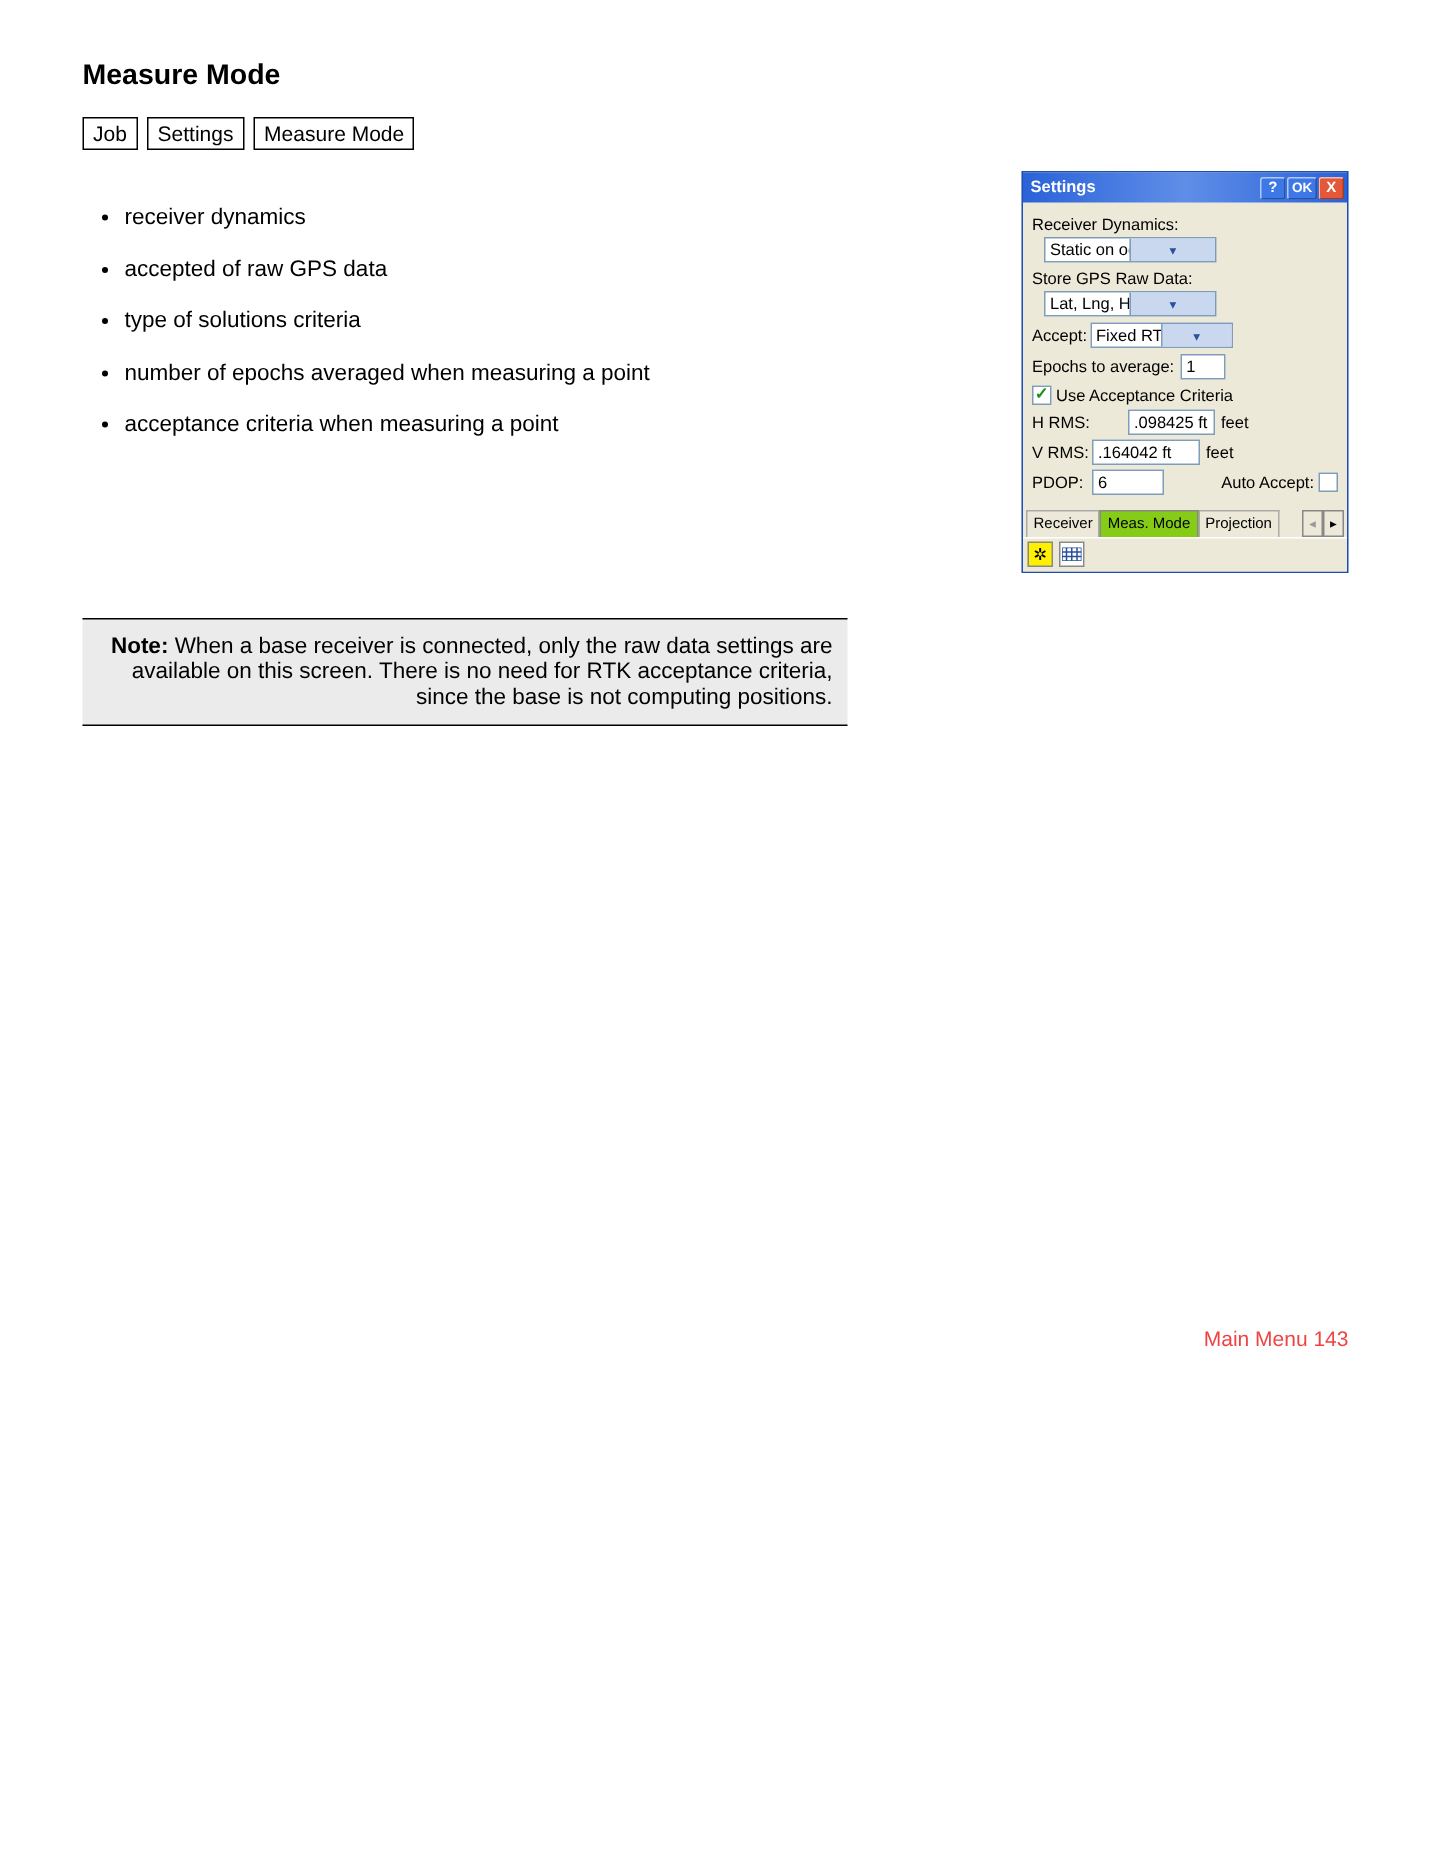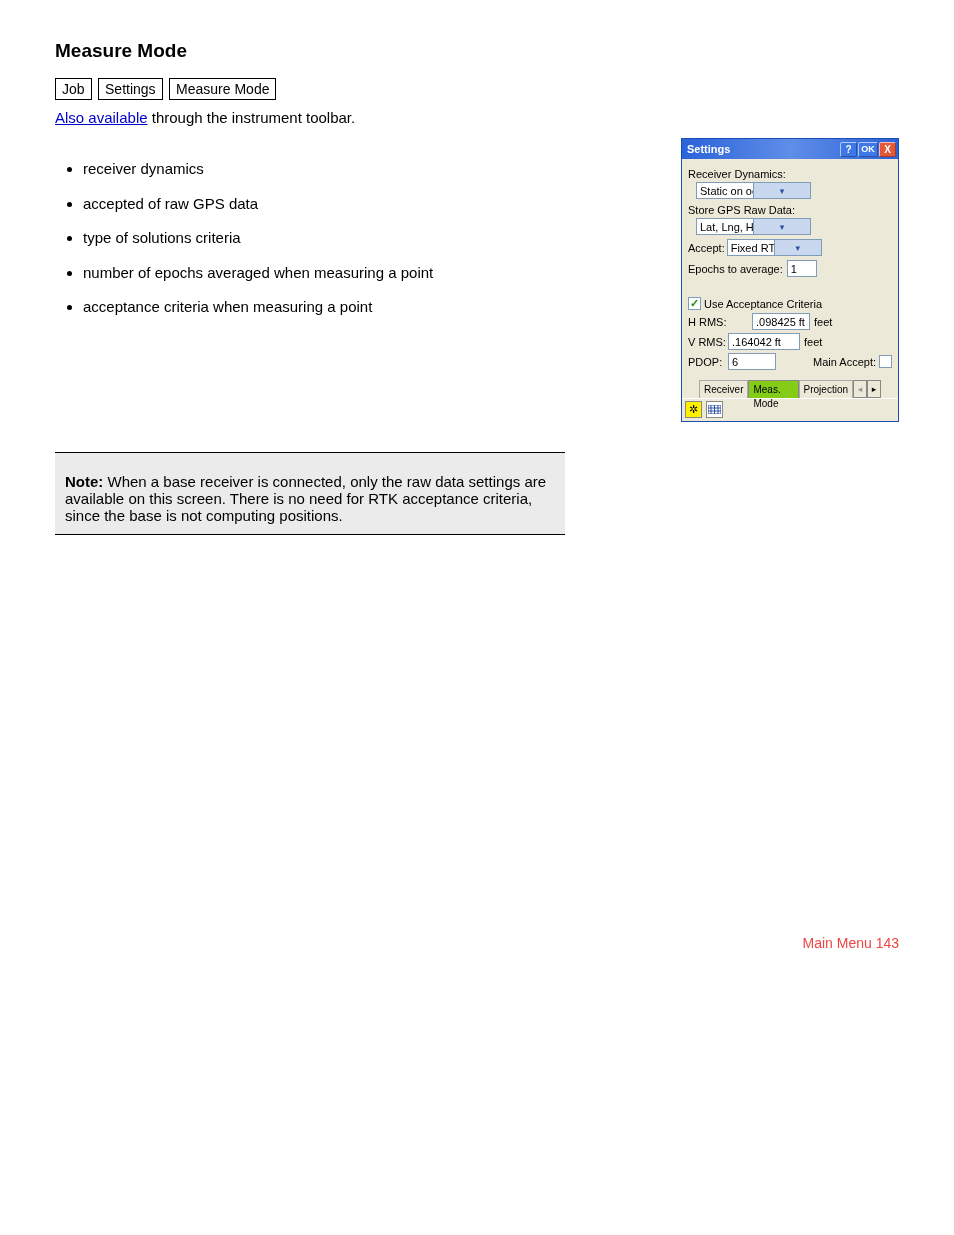--- a/index.html
+++ b/index.html
@@ -16,21 +16,21 @@
     position: relative;
   }
   .section-title {
     font-size: 19px;
     font-weight: bold;
     color: #000;
     margin-bottom: 16px;
   }
   .breadcrumb {
     margin-top: 6px;
-    margin-bottom: 8px;
+    margin-bottom: 24px;
   }
   .crumb {
     display: inline-block;
     border: 1px solid #000;
     padding: 2px 6px;
     font-family: Verdana, Arial, sans-serif;
     font-size: 14px;
     margin-right: 2px;
     cursor: pointer;
     background:#fff;
@@ -145,21 +145,21 @@
     display:flex;align-items:center;justify-content:center;
     margin-right:3px;
     cursor:pointer;
   }
   .chk.checked::after {
     content:"✓"; color:#1a8f1a; font-size:11px; font-weight:bold; line-height:11px;
   }
   .tabbar {
     display:flex;
     align-items:flex-end;
-    padding:0 17px;
+    padding:0 2px;
     margin-top:6px;
   }
   .tab {
     border:1px solid #888;
     border-bottom:none;
     background:#ece9d8;
     font-size:10px;
     padding:2px 4px;
     margin-right:0;
     cursor:pointer;
@@ -191,23 +191,24 @@
     cursor:pointer;
     font-size:11px;
   }
   .tool.star { background:#fff000; color:#000; }
   .tool.grid { background:#fff; }
   .note-block {
     margin-top: 30px;
     border-top: 1px solid #000;
     border-bottom: 1px solid #000;
     background: #ebebeb;
-    padding: 20px 10px 10px 10px;
+    padding: 9px 10px 10px 10px;
     font-size: 15px;
     width: 510px;
+    text-align: right;
   }
   .note-block .note-label { font-weight: bold; }
   .unit { margin-left:4px; }
   .footer {
     margin-top: 400px;
     font-size: 14px;
     color:#ef4444;
     width:100%;
   }
 </style>
@@ -216,23 +217,20 @@
 
 <div class="page">
   <div class="section-title">Measure Mode</div>
 
   <div class="breadcrumb">
     <span class="crumb">Job</span>
     <span class="crumb">Settings</span>
     <span class="crumb">Measure Mode</span>
   </div>
 
-  <div class="body-text">
-    <span class="link">Also available</span><span> through the instrument toolbar.</span>
-  </div>
 
   <div class="two-col">
     <div class="left-col">
       <ul class="bullets">
         <li>receiver dynamics</li>
         <li>accepted of raw GPS data</li>
         <li>type of solutions criteria</li>
         <li>number of epochs averaged when measuring a point</li>
         <li>acceptance criteria when measuring a point</li>
       </ul>
@@ -270,21 +268,21 @@
           </div>
         </div>
 
         <div class="dlg-row" style="margin-top:4px">
           <span class="dlg-label" style="margin-right:4px">Epochs to average:</span>
           <div class="textbox" style="width:30px">
             <span>1</span>
           </div>
         </div>
 
-        <div class="dlg-row" style="margin-top:20px">
+        <div class="dlg-row" style="margin-top:4px">
           <span class="chk checked"></span>
           <span>Use Acceptance Criteria</span>
         </div>
 
         <div class="dlg-row" style="margin-top:3px">
           <span class="dlg-label" style="width:64px">H RMS:</span>
           <div class="textbox" style="width:58px">
             <span>.098425 ft</span>
           </div>
           <span class="unit">feet</span>
@@ -296,21 +294,21 @@
             <span>.164042 ft</span>
           </div>
           <span class="unit">feet</span>
         </div>
 
         <div class="dlg-row" style="margin-top:3px">
           <span class="dlg-label" style="width:40px">PDOP:</span>
           <div class="textbox" style="width:48px">
             <span>6</span>
           </div>
-          <span style="margin-left:auto">Main Accept:</span>
+          <span style="margin-left:auto">Auto Accept:</span>
           <span class="chk" style="margin-left:3px;margin-right:0"></span>
         </div>
       </div>
 
       <div class="tabbar">
         <span class="tab inactive">Receiver</span>
         <span class="tab active">Meas. Mode</span>
         <span class="tab inactive">Projection</span>
         <div class="tab-nav">
           <span class="navbtn disabled">◂</span>

